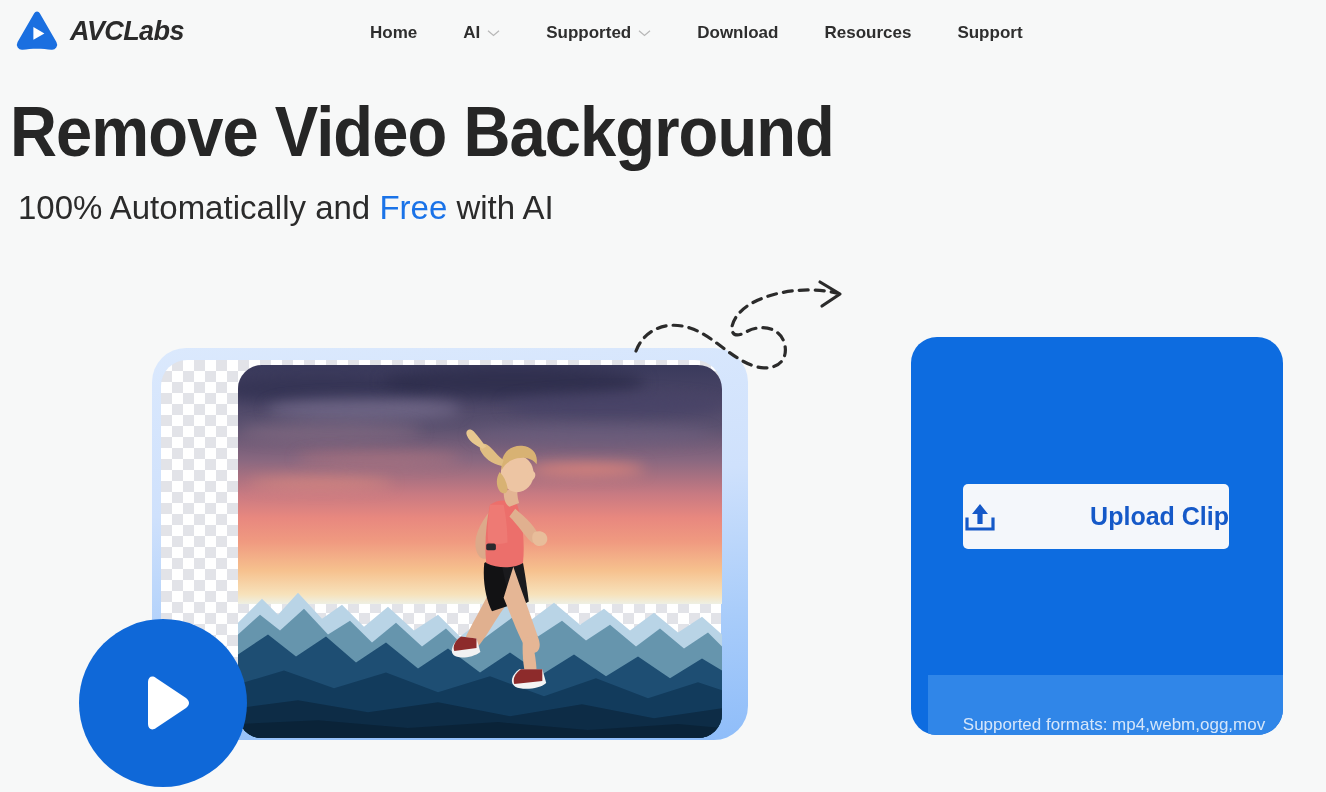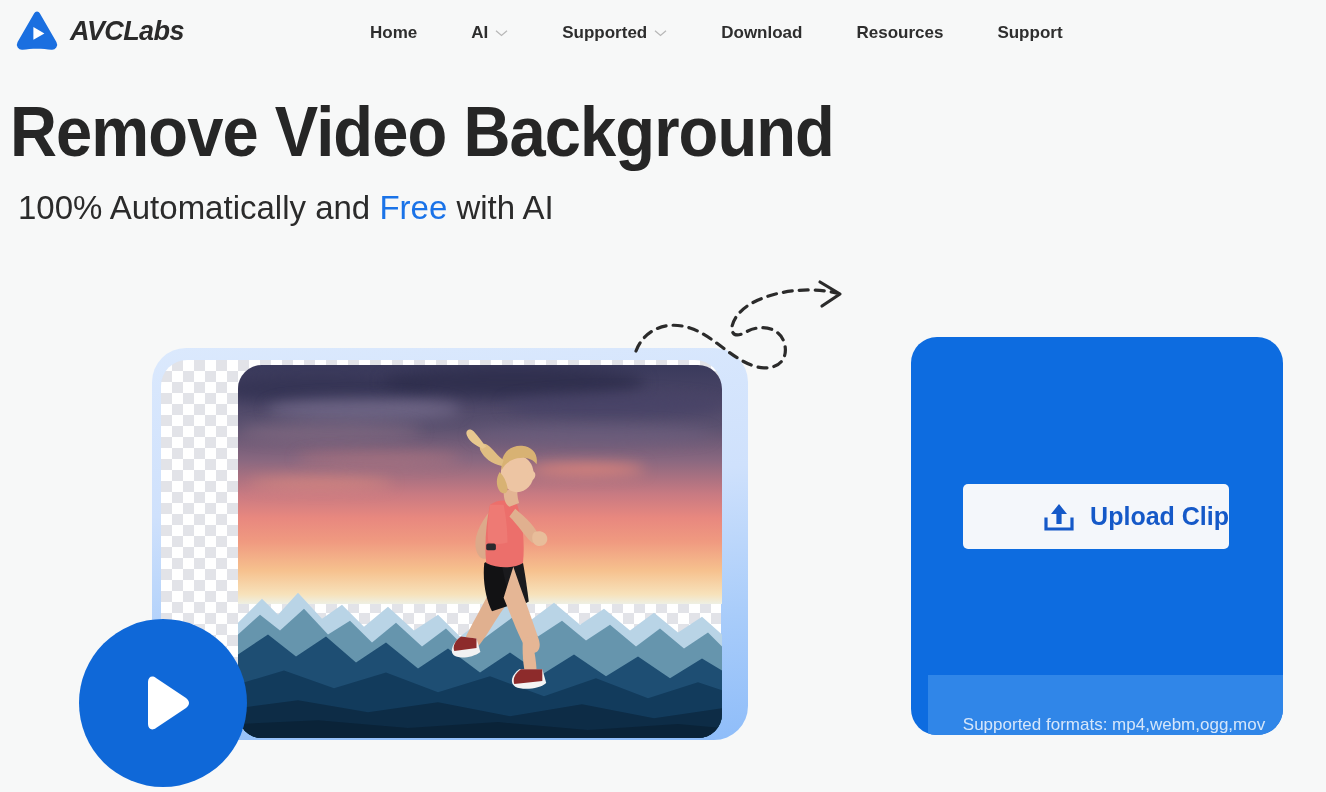--- a/index.html
+++ b/index.html
@@ -23,21 +23,21 @@
     cursor: pointer;
   }
   .brand-mark { width: 46px; height: 46px; display: block; }
   .brand-name {
     font-family: "Liberation Sans", sans-serif;
     font-weight: bold; font-style: italic;
     font-size: 27px; letter-spacing: -0.6px; color: #2b2b2b;
   }
   .nav {
     position: absolute; left: 370px; top: 0; height: 66px;
-    display: flex; align-items: center; gap: 8px;
+    display: flex; align-items: center; gap: 0;
   }
   .nav-item {
     display: flex; align-items: center; gap: 7px;
     font-size: 17px; font-weight: bold; color: #2e2e2e;
     padding: 0 0; margin-right: 46px; cursor: pointer;
     white-space: nowrap;
   }
   .nav-item:last-child { margin-right: 16px; justify-content: center; }
   .chev { display: block; width: 13px; height: 8px; }
   .buy-btn {
@@ -140,21 +140,21 @@
   
   .upload-panel {
     position: absolute; left: 911px; top: 337px;
     width: 372px; height: 398px; border-radius: 26px;
     background: #0d6ce0; overflow: hidden; cursor: pointer;
   }
   .upload-btn {
     position: absolute; left: 52px; top: 147px;
     width: 266px; height: 65px; border-radius: 5px;
     background: #f4f7fb; border: none; cursor: pointer;
-    display: flex; align-items: center; justify-content: flex-end; gap: 14px;
+    display: flex; align-items: center; justify-content: space-between; gap: 14px;
     font-family: "Liberation Sans", sans-serif;
   }
   .upload-icon { width: 34px; height: 32px; display: block; }
   .upload-label { font-size: 25px; font-weight: bold; color: #1559c8; }
   .formats-bar {
     position: absolute; left: 17px; bottom: 0; width: 100%; height: 60px;
     background: #3086e8;
     display: flex; align-items: flex-end; justify-content: center;
   }
   .formats-text { font-size: 17px; color: #d5e6fa; white-space: nowrap; }

